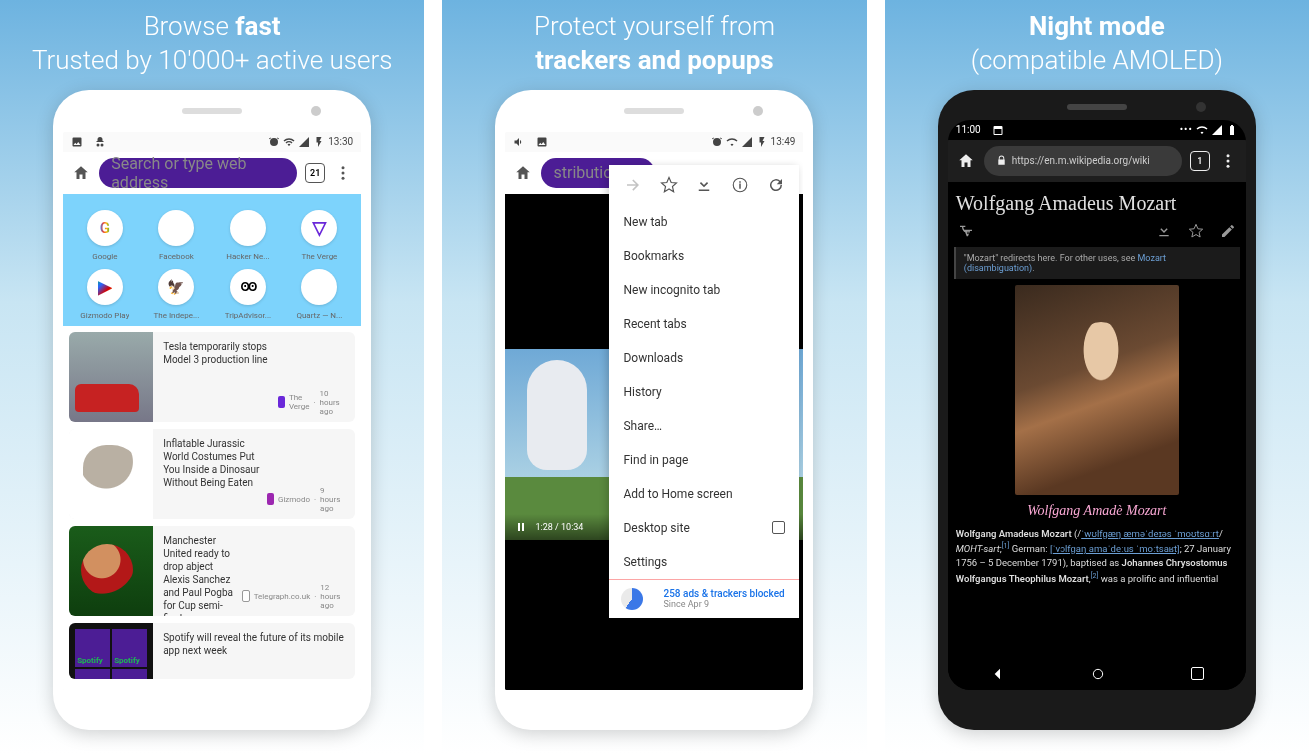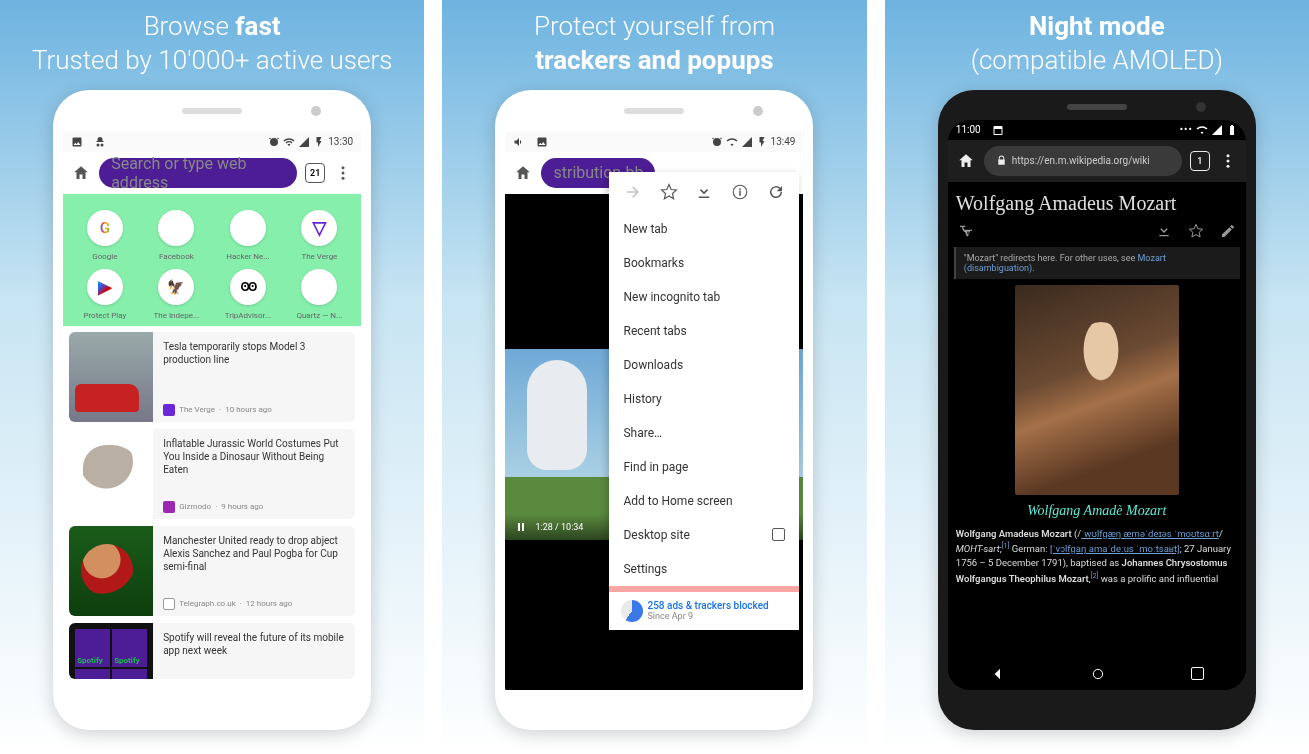--- a/index.html
+++ b/index.html
@@ -109,61 +109,61 @@
   display: flex; align-items: center; justify-content: center; font-size: 9px; font-weight: 600;
 }
 .toolbar.dark .tab-badge { border-color: #eee; color: #eee; }
 
 
 .shortcuts {
   display: grid;
   grid-template-columns: repeat(4, 1fr);
   gap: 8px 4px;
   padding: 16px 8px 6px 8px;
-  background: #86efac;
+  background: #7dd3fc;
 }
 .shortcut { display: flex; flex-direction: column; align-items: center; gap: 6px; }
 .shortcut .icon {
   width: 36px; height: 36px; border-radius: 50%; background: #fff;
   box-shadow: 0 1px 3px rgba(0,0,0,0.15);
   display: flex; align-items: center; justify-content: center;
   font-size: 15px; font-weight: 600;
 }
 .shortcut .label { font-size: 8px; color: #666; white-space: nowrap; overflow: hidden; max-width: 60px; text-overflow: ellipsis; }
 
 
 .feed { flex: 1; padding: 6px; background: #fff; display: flex; flex-direction: column; gap: 7px; overflow: hidden;}
 .card {
   display: flex;
   background: #f6f6f6;
   border-radius: 6px;
   overflow: hidden;
   height: 90px;
 }
 .card .thumb { width: 84px; height: 90px; background: #ccc; flex-shrink: 0; }
-.card .body { padding: 8px 10px 6px 10px; display: flex; flex-direction: column; gap: 6px; flex: 1; }
+.card .body { padding: 8px 10px 6px 10px; display: flex; flex-direction: row; gap: 6px; flex: 1; }
 .card .title { font-size: 10px; color: #333; line-height: 1.3; }
 .card .meta { font-size: 8px; color: #888; display: flex; align-items: center; gap: 4px; margin-top: auto; }
 .card .srcicon { width: 12px; height: 12px; border-radius: 2px; background: #555; display: inline-block; }
 
 
 .darkunder { position: absolute; inset: 0; background: #000; display: flex; flex-direction: column; }
 .video-area { flex: 1; position: relative; overflow: hidden; }
 .video-sky { position:absolute; bottom:0; left:0; right:0; height:55%; background: linear-gradient(#6fa9d6,#c6e3ea); }
 .video-grass { position:absolute; bottom:0; left:0; right:0; height:18%; background:#5a8a3e; }
 .video-cloud { position:absolute; left:22px; bottom:70px; width:60px; height:110px; background:#e8ebf0; border-radius:30px 30px 20px 20px; }
 .video-controls {
   position:absolute; bottom:0; left:0; right:0; height:26px;
   display:flex; align-items:center; gap:8px; padding:0 10px;
   color:#fff; font-size:9px; background: linear-gradient(transparent, rgba(0,0,0,0.5));
 }
 .video-controls svg { width:12px; height:12px; fill:#fff; }
 .menu {
   position: absolute;
-  top: 40px;
+  top: 33px;
   right: 4px;
   width: 190px;
   background: #fff;
   box-shadow: -2px 2px 8px rgba(0,0,0,0.2);
   display: flex;
   flex-direction: column;
 }
 .menu-icons {
   display: flex;
   justify-content: space-around;
@@ -174,45 +174,45 @@
   padding: 10px 14px;
   font-size: 12px;
   color: #333;
   display: flex;
   align-items: center;
 }
 .menu-item .checkbox {
   margin-left: auto; width: 13px; height: 13px; border: 1.5px solid #555; border-radius: 2px;
 }
 .menu-footer {
-  border-top: 6px solid #fca5a5;
+  border-top: 1px solid #fca5a5;
   padding: 8px 12px;
   display: flex;
-  gap: 4px;
+  gap: 20px;
   align-items: flex-start;
 }
 .menu-footer .blob { width: 22px; height: 22px; border-radius: 50%; background: conic-gradient(#3b78e7 0 60%, #eaeaea 0); }
 .menu-footer .txt { display: flex; flex-direction: column; }
 .menu-footer .txt .l1 { font-size: 10px; color: #1a73e8; font-weight: 500; }
 .menu-footer .txt .l2 { font-size: 9px; color: #888; }
 
 
 .wiki { flex:1; overflow: hidden; display: flex; flex-direction: column; background:#000; color:#ddd; }
 .wiki-title { font-family: Georgia, serif; font-size: 20px; color: #e0e0e0; padding: 10px 8px 6px 8px; }
 .wiki-tabs { display: flex; justify-content: space-between; padding: 2px 10px 8px 10px; }
 .wiki-tabs svg { width: 16px; height: 16px; fill: #999; }
 .redirect {
   margin: 0 6px; padding: 6px 8px; background: #1b1b1b; font-size: 9px; color: #aaa; border-left: 2px solid #444;
 }
 .redirect a { color: #6c9fd4; }
 .portrait { margin: 6px auto 4px auto; width: 164px; height: 210px; background: linear-gradient(160deg,#3a2a1e,#6b4a32 40%,#a47048 55%,#5a3822 80%); border-radius: 2px; position: relative; }
 .portrait::after{ content:""; position:absolute; left:34%; top:18%; width:60px; height:80px; background: radial-gradient(ellipse at 50% 35%, #e7c8a6 0 40%, transparent 42%); border-radius:50%; }
 .caption { font-size: 9px; color: #bbb; text-align: center; padding: 0 24px; }
 .caption a { color: #6c9fd4; }
-.signature { text-align:center; font-family: cursive; color:#5eead4; font-size:14px; padding:4px 0 6px 0; font-style:italic;}
+.signature { text-align:center; font-family: cursive; color:#f9a8d4; font-size:14px; padding:4px 0 6px 0; font-style:italic;}
 .wiki-text { font-size: 9.5px; line-height: 1.5; padding: 2px 8px; color: #ddd; }
 .wiki-text b { font-weight: 600; }
 .wiki-text .lk { color: #6c9fd4; text-decoration: underline; }
 .sup { font-size: 7px; color:#6c9fd4; vertical-align: super; }
 
 .navbar {
   height: 32px;
   display: flex;
   justify-content: space-around;
   align-items: center;
@@ -315,21 +315,21 @@
         <div class="shortcut">
             <div class="icon si-y">Y</div>
             <div class="label">Hacker Ne...</div>
           </div>
         <div class="shortcut">
             <div class="icon si-v"></div>
             <div class="label">The Verge</div>
           </div>
         <div class="shortcut">
             <div class="icon si-play"></div>
-            <div class="label">Protect Play</div>
+            <div class="label">Gizmodo Play</div>
           </div>
         <div class="shortcut">
             <div class="icon si-ind"></div>
             <div class="label">The Indepe...</div>
           </div>
         <div class="shortcut">
             <div class="icon si-trip"></div>
             <div class="label">TripAdvisor...</div>
           </div>
         <div class="shortcut">

